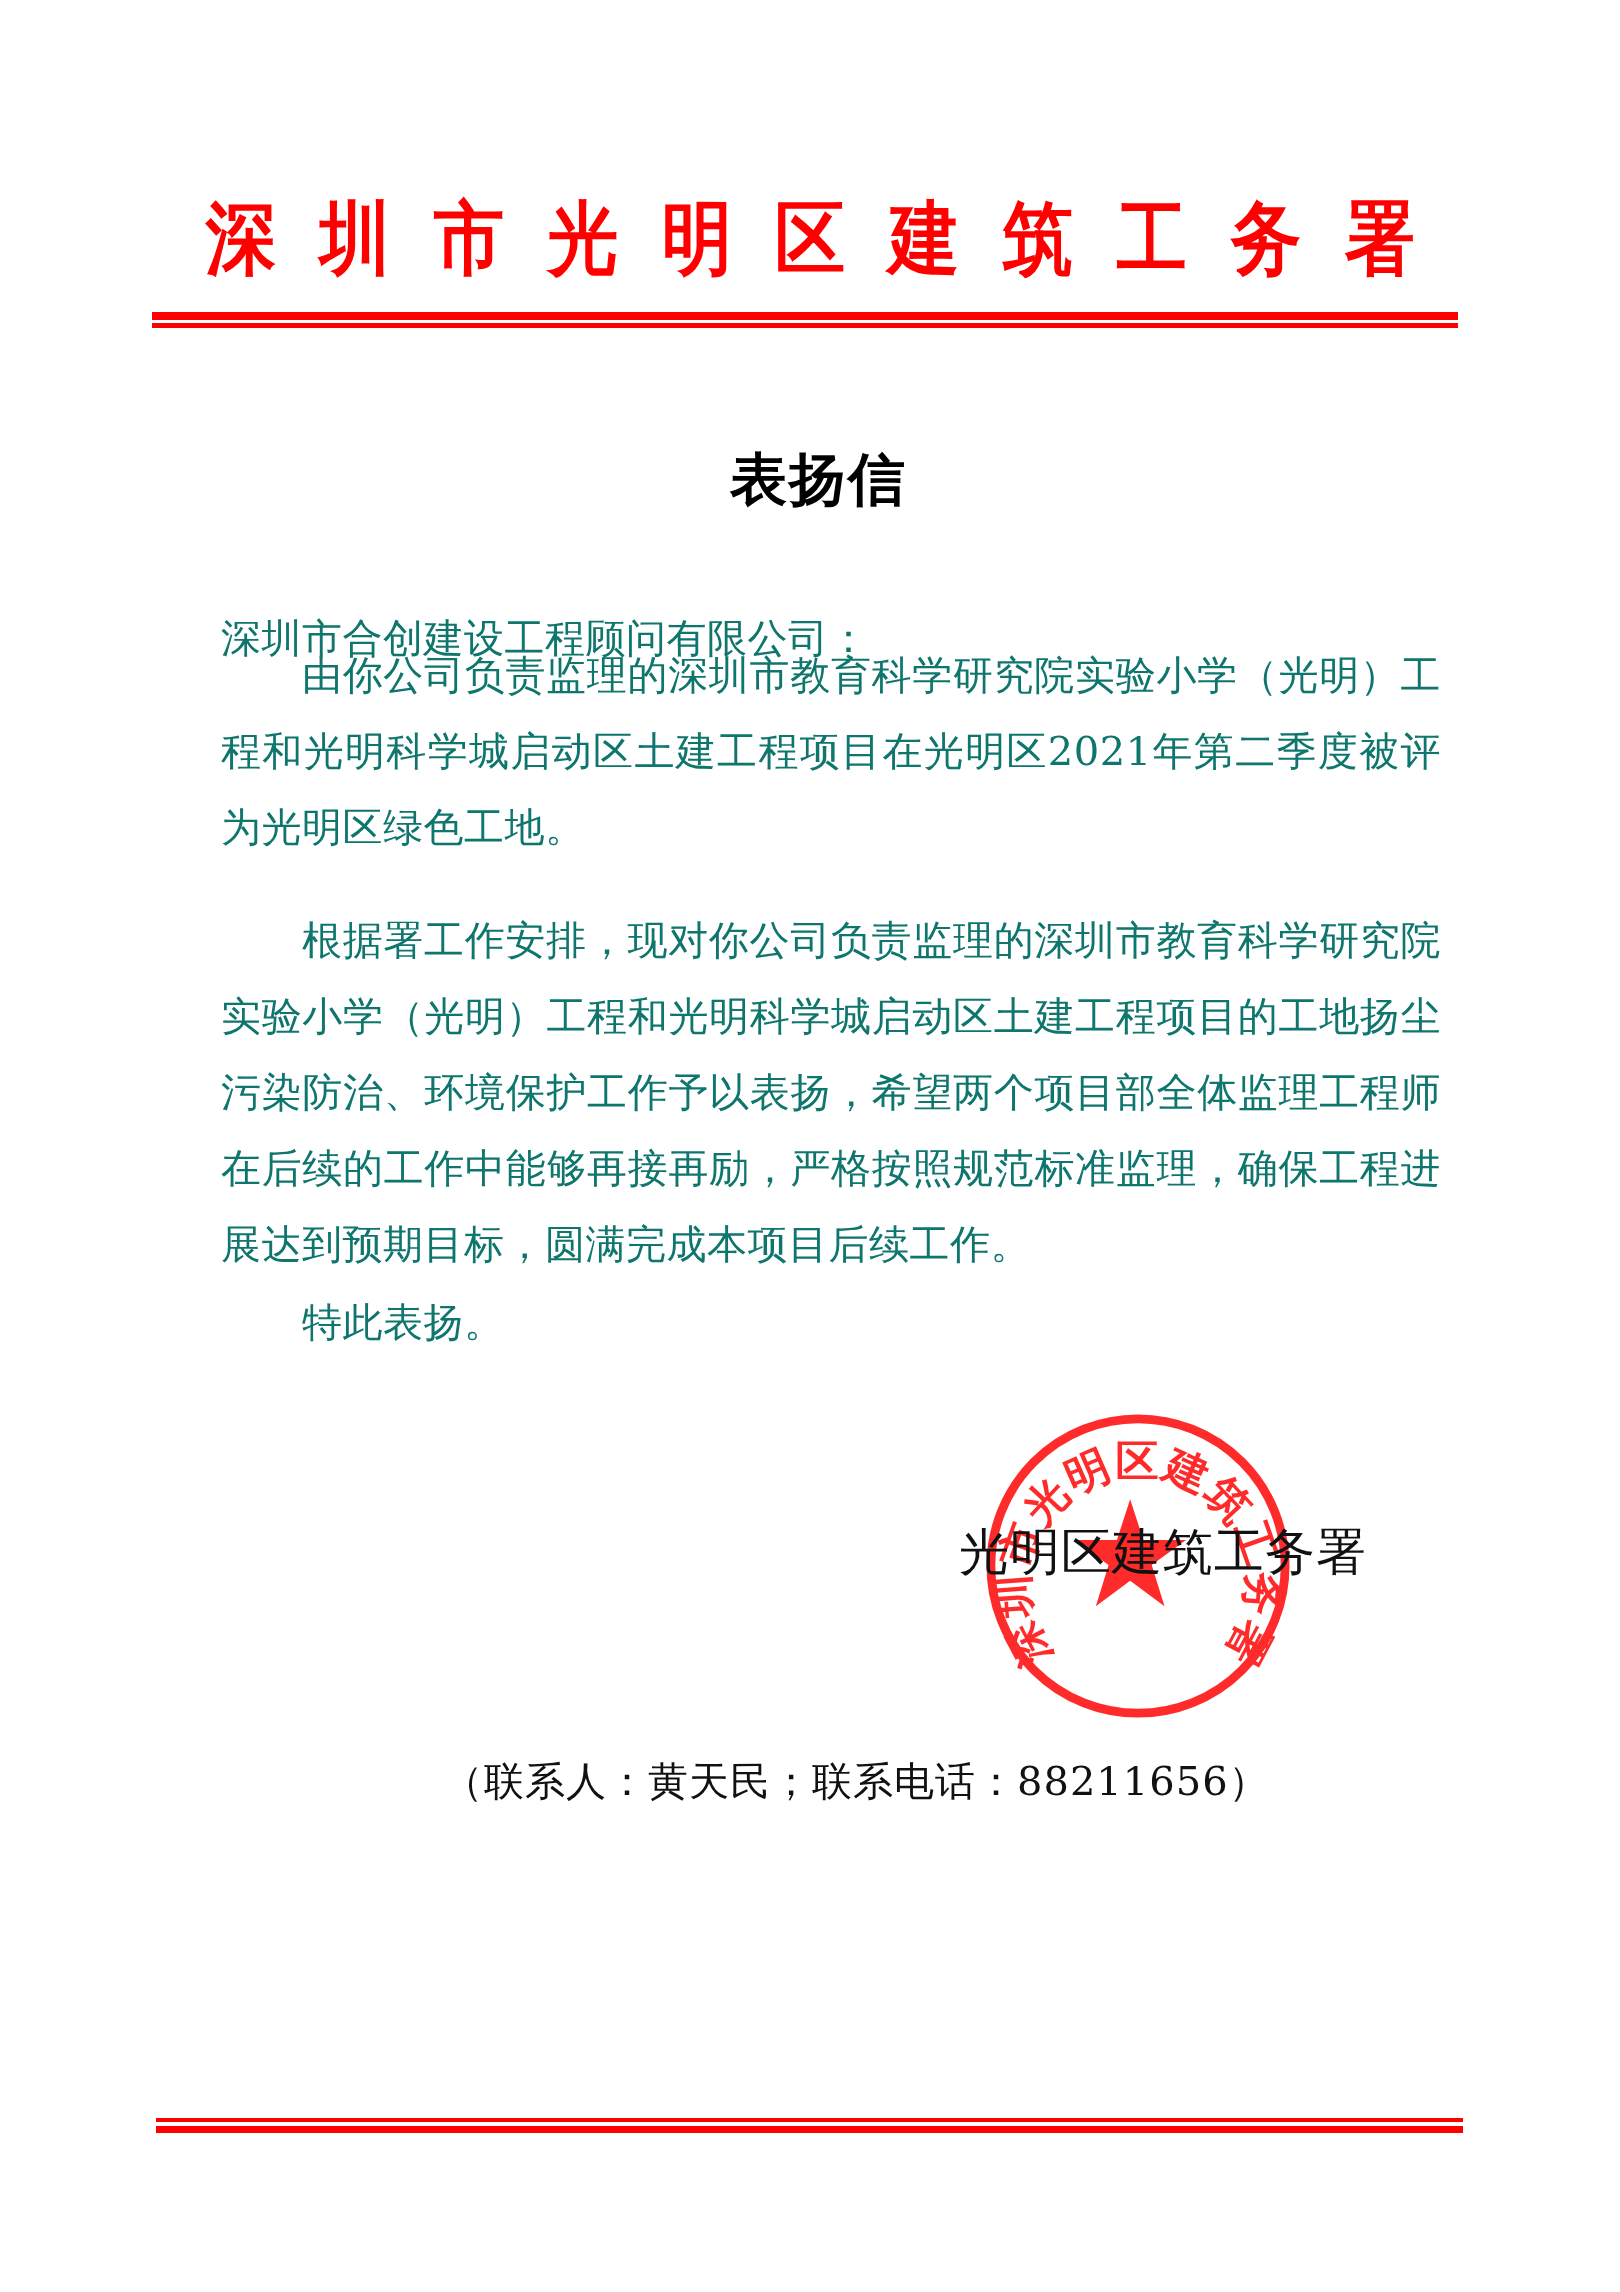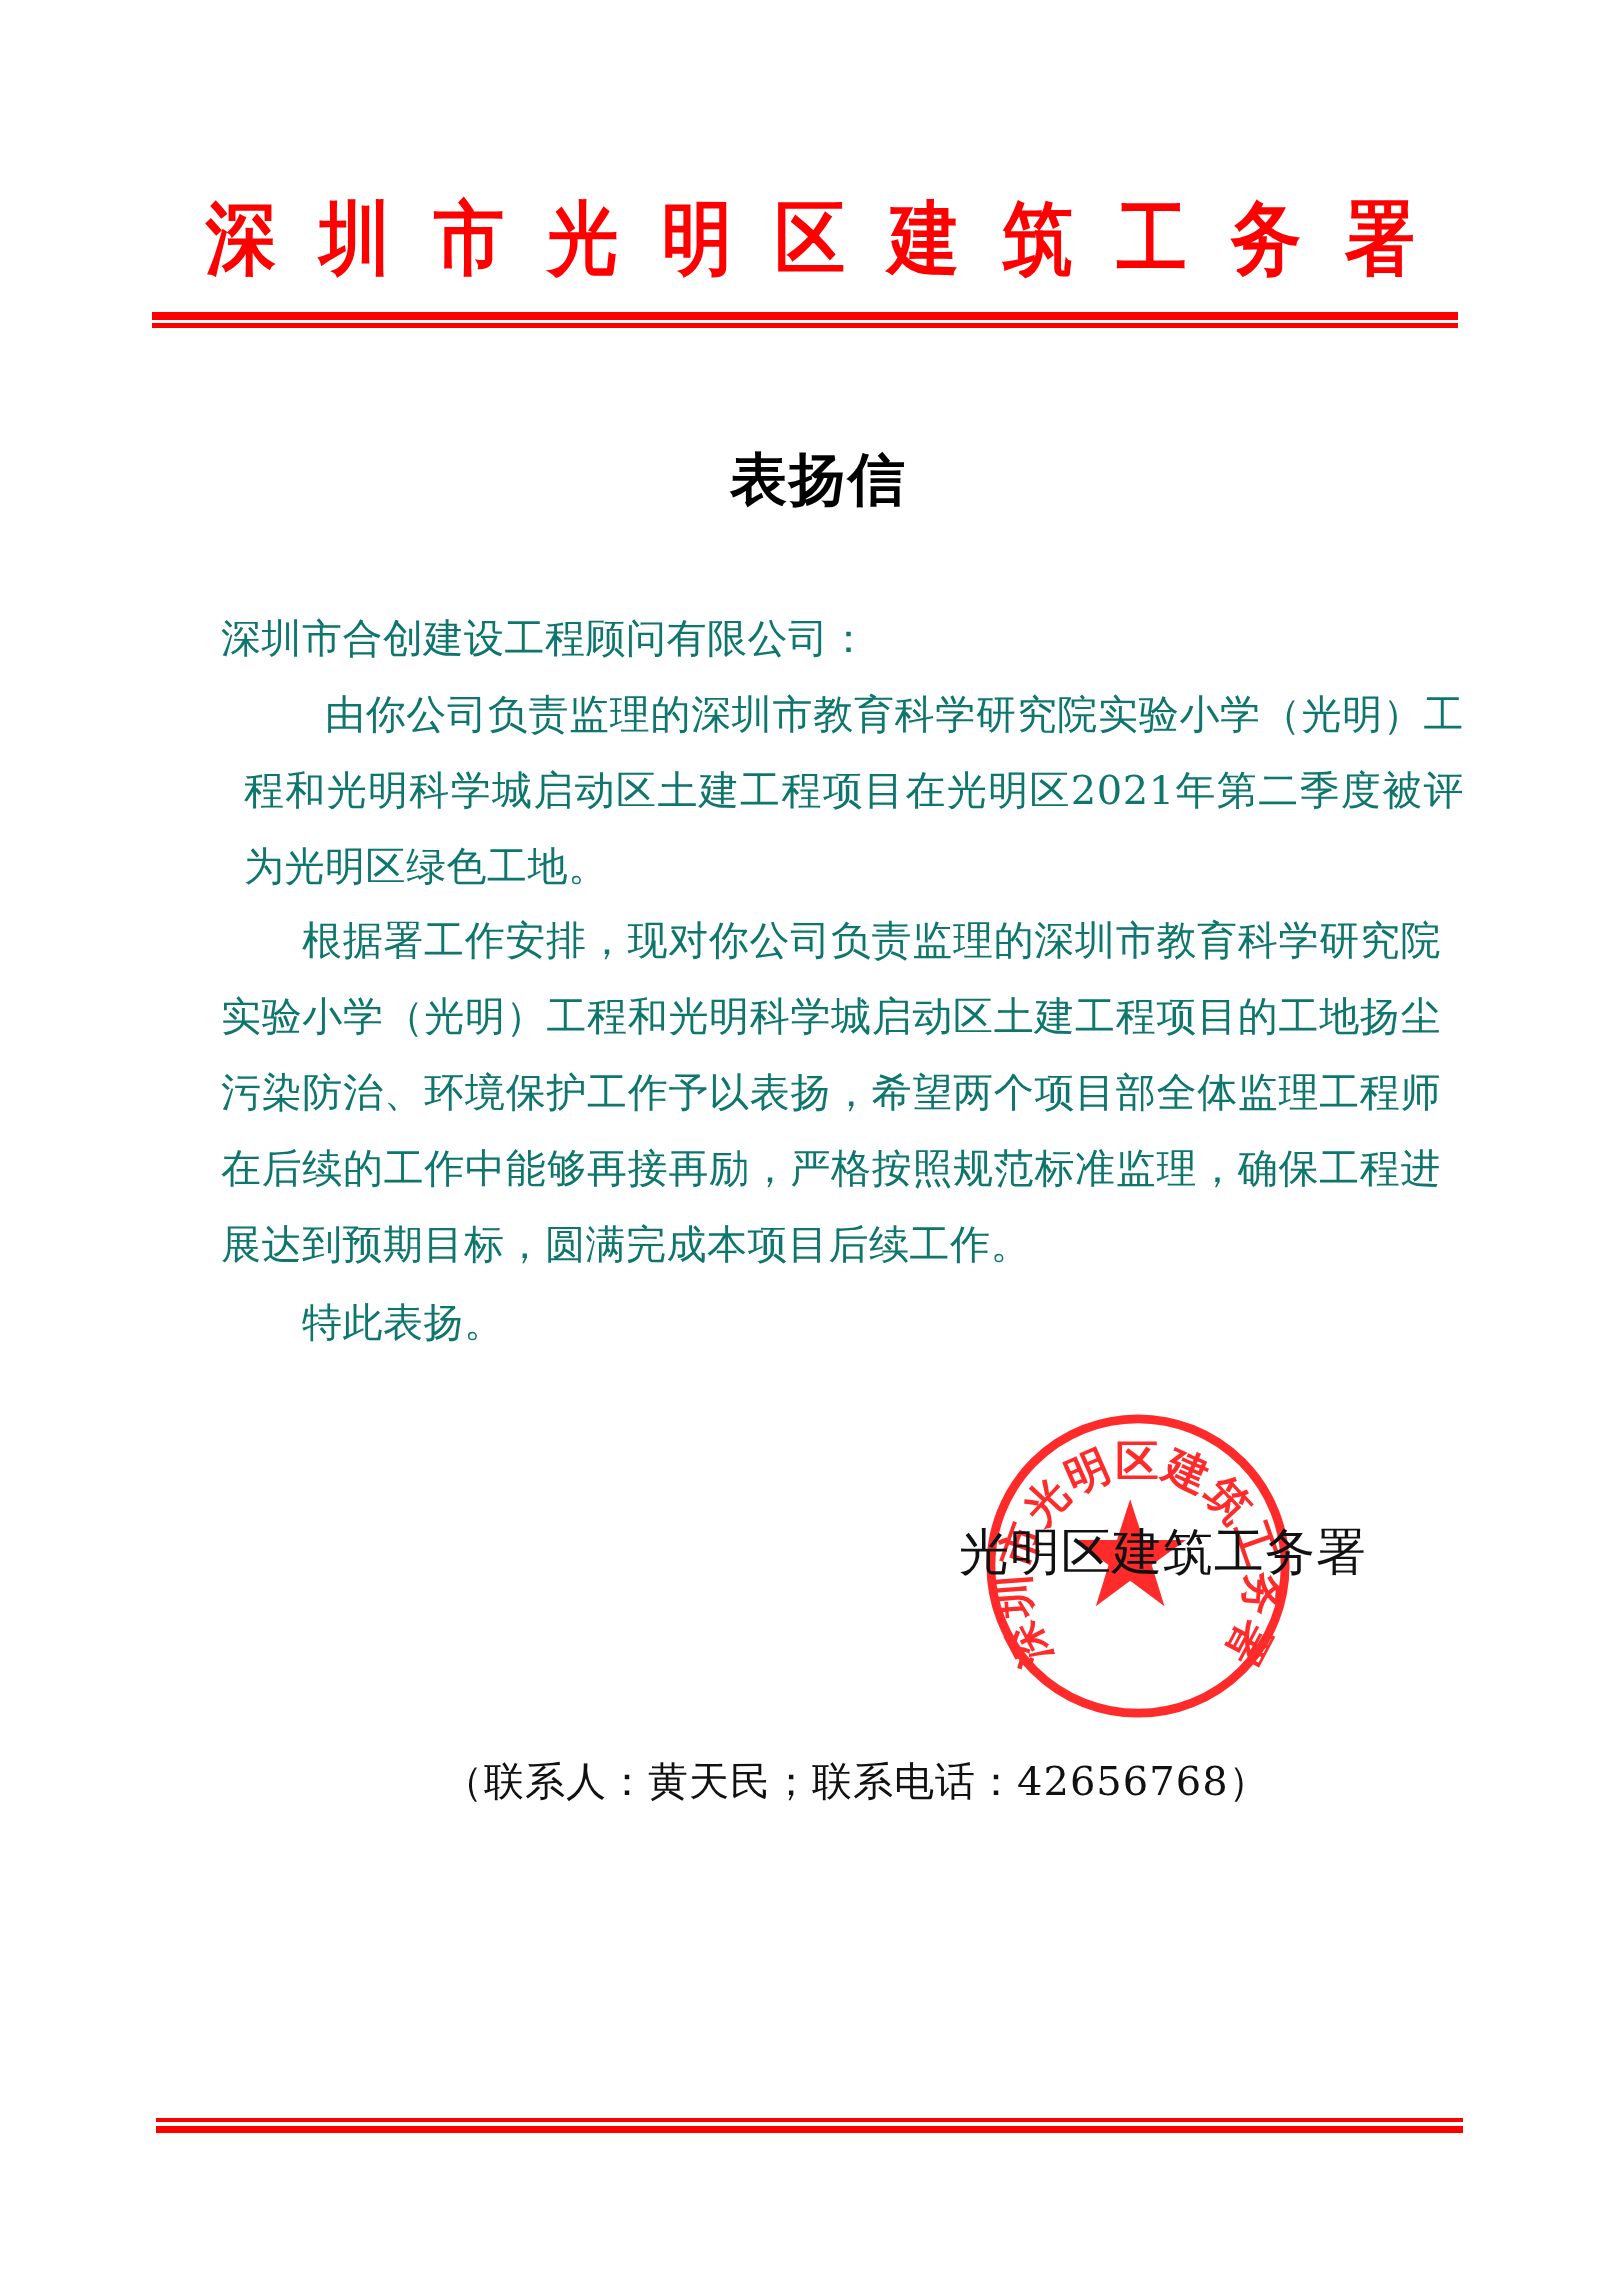--- a/index.html
+++ b/index.html
@@ -74,21 +74,21 @@
     left: 221px;
     width: 1220px;
     font-size: 40px;
     line-height: 76px;
     color: #0f766e;
     letter-spacing: 0.5px;
     text-align: justify;
     text-align-last: left;
   }
   .salutation { top: 600px; }
-  .para-1 { top: 676px; text-indent: 81px; margin-left: 23px; }
+  .para-1 { top: 637px; text-indent: 81px; }
   .para-2 { top: 902px; text-indent: 81px; }
   .closing { top: 1284px; text-indent: 81px; }
 
   
   .signature-org {
     position: absolute;
     left: 959px;
     top: 1525px;
     font-size: 50px;
     line-height: 55px;
@@ -166,18 +166,18 @@
     </defs>
     <circle cx="156" cy="156" r="150" fill="none" stroke="#ff1a1a" stroke-width="9"></circle>
     <polygon fill="#ff1a1a" points="148,88 161.5,129.5 205,129.5 170,155 183,197 148,171 113,197 126,155 91,129.5 134.5,129.5"></polygon>
     <text fill="#ff1a1a" font-size="44" font-weight="bold" font-family="DejaVu Sans, Liberation Sans, sans-serif" letter-spacing="2">
       <textPath href="#seal-arc" startOffset="50%" text-anchor="middle">深圳市光明区建筑工务署</textPath>
     </text>
   </svg>
 
   <div class="signature-org">光明区建筑工务署</div>
 
-  <div class="contact">（联系人：黄天民；联系电话：42656768）</div>
+  <div class="contact">（联系人：黄天民；联系电话：88211656）</div>
 
   <div class="rule rule-bottom-thin"></div>
   <div class="rule rule-bottom-thick"></div>
 </div>
 
 
 </body></html>

